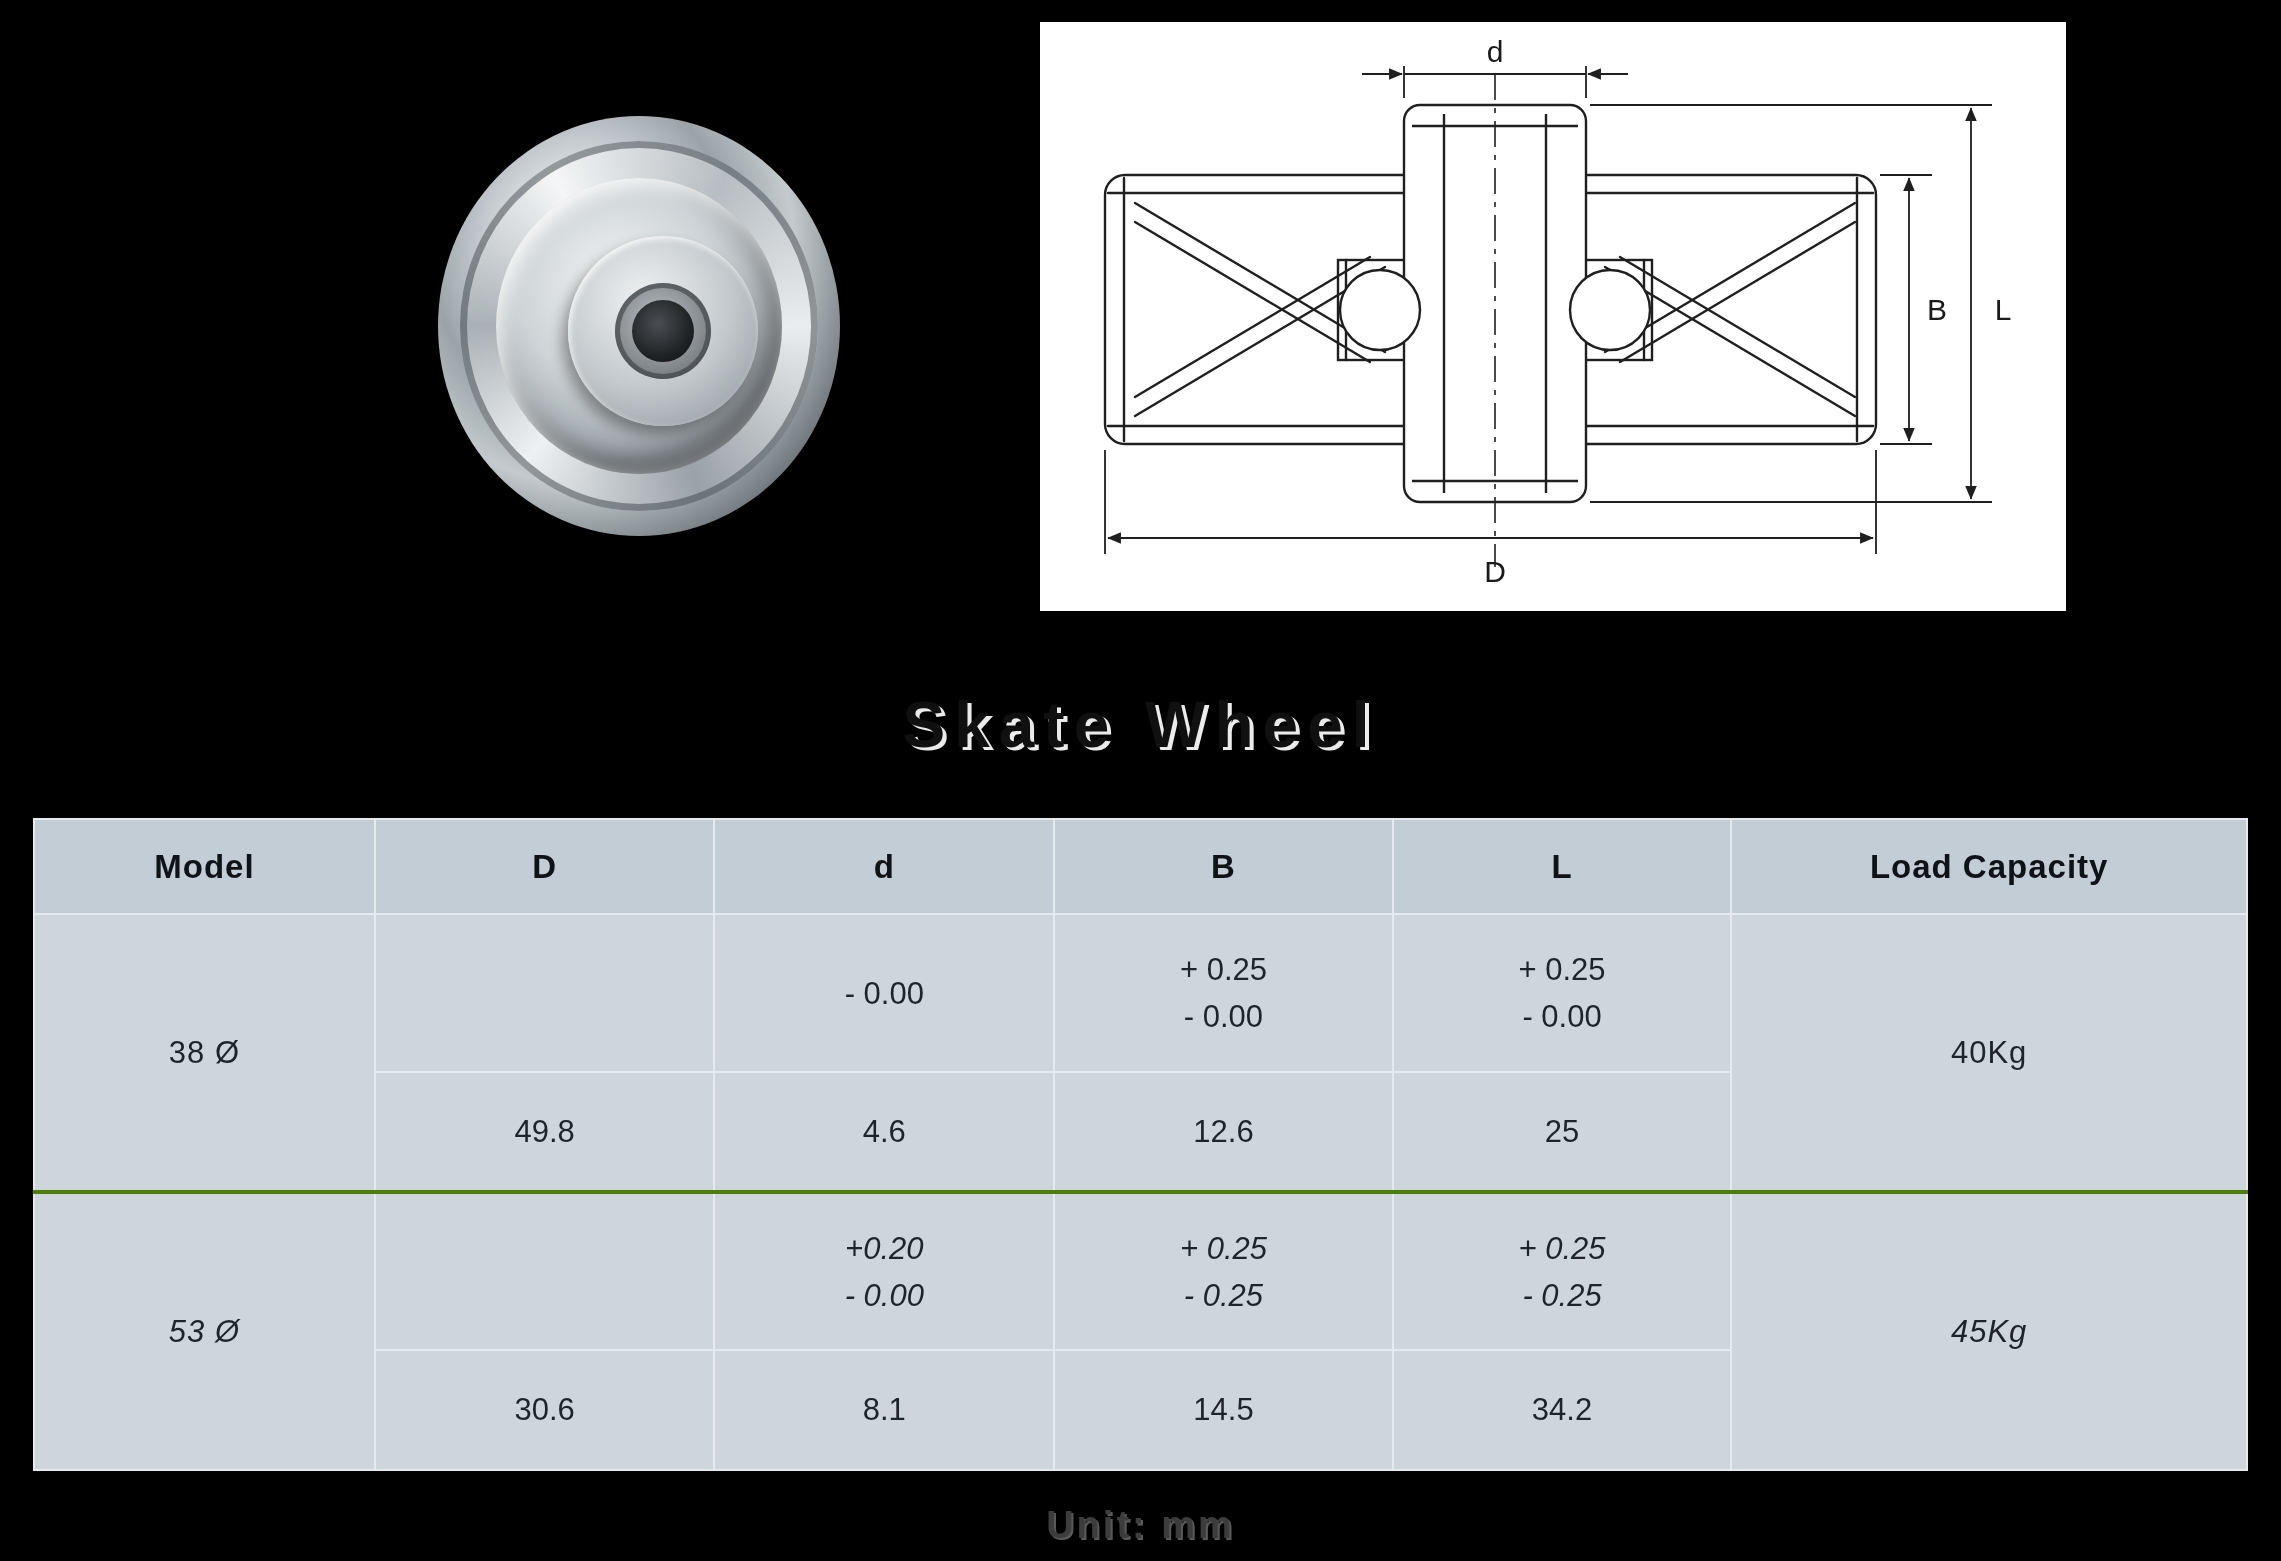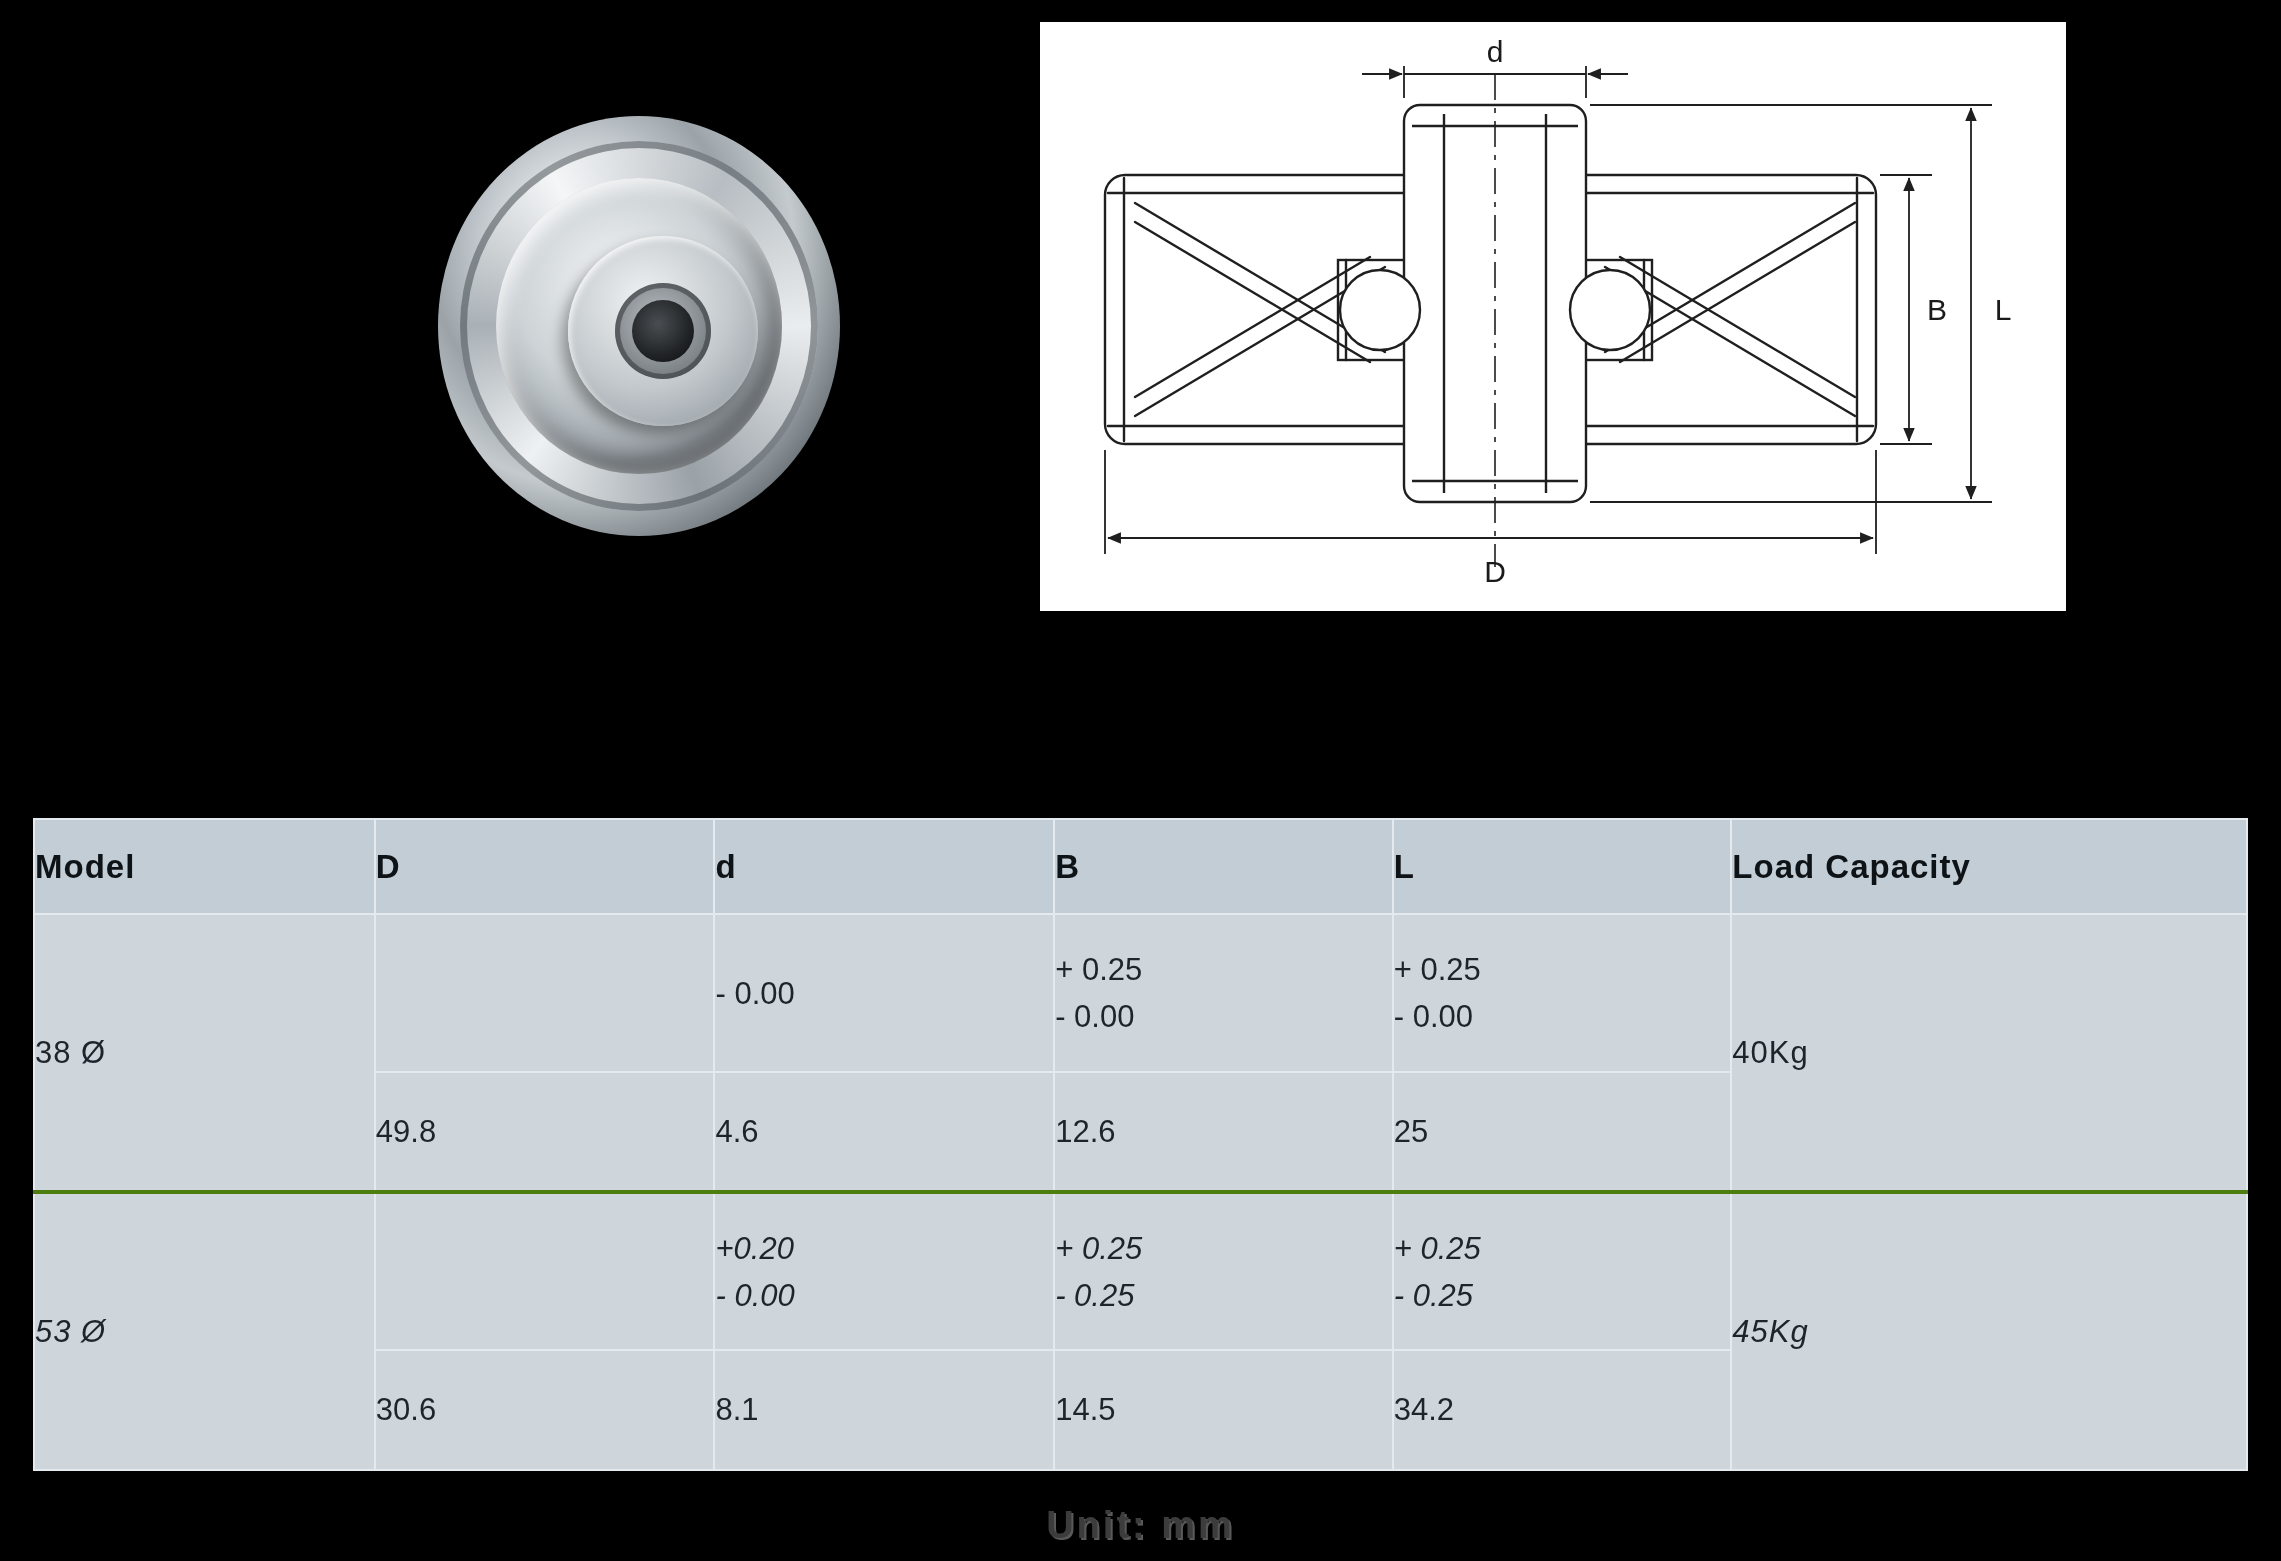--- a/index.html
+++ b/index.html
@@ -44,21 +44,21 @@
     font-size:38px; font-weight:bold; letter-spacing:3px; color:#3c3c3c;
     text-shadow:2px 2px 0 rgba(255,255,255,.35);
     margin-top:12px;
   }
 
   
   .spec-table {
     position:absolute; left:33px; top:818px; width:2215px;
     border-collapse:collapse; table-layout:fixed;
   }
-  .spec-table th, .spec-table td { border:2px solid #e4eaee; text-align:left; vertical-align:middle; }
+  .spec-table th, .spec-table td { border:2px solid #e4eaee; text-align:center; vertical-align:middle; }
   .spec-table th {
     background:#c3cdd5; height:95px; font-size:33px; font-weight:bold;
     letter-spacing:1px; color:#0e1317;
   }
   .spec-table td { background:#ced6dc; font-size:31px; color:#1e242a; }
   .tol-row td { height:158px; }
   .val-row td { height:120px; }
   .tol-cell { white-space:pre-line; line-height:47px; }
   .model-cell, .load-cell { font-size:33px; letter-spacing:1px; }
   .group-sep td { border-top:4px solid #4d7c0f;font-style:italic; }
@@ -144,20 +144,21 @@
         <line x1="68" y1="516" x2="833" y2="516" marker-start="url(#arr)" marker-end="url(#arr)"></line>
       </g>
 
       <text x="455" y="40" text-anchor="middle" font-size="30" fill="#1a1a1a">d</text>
       <text x="897" y="298" text-anchor="middle" font-size="30" fill="#1a1a1a">B</text>
       <text x="963" y="298" text-anchor="middle" font-size="30" fill="#1a1a1a">L</text>
       <text x="455" y="560" text-anchor="middle" font-size="30" fill="#1a1a1a">D</text>
     </svg>
   </div>
 
+  <div class="title">Skate Wheel</div>
 
   <table class="spec-table">
     <colgroup>
       <col style="width:15.4%">
       <col style="width:15.35%">
       <col style="width:15.35%">
       <col style="width:15.3%">
       <col style="width:15.3%">
       <col style="width:23.3%">
     </colgroup>

